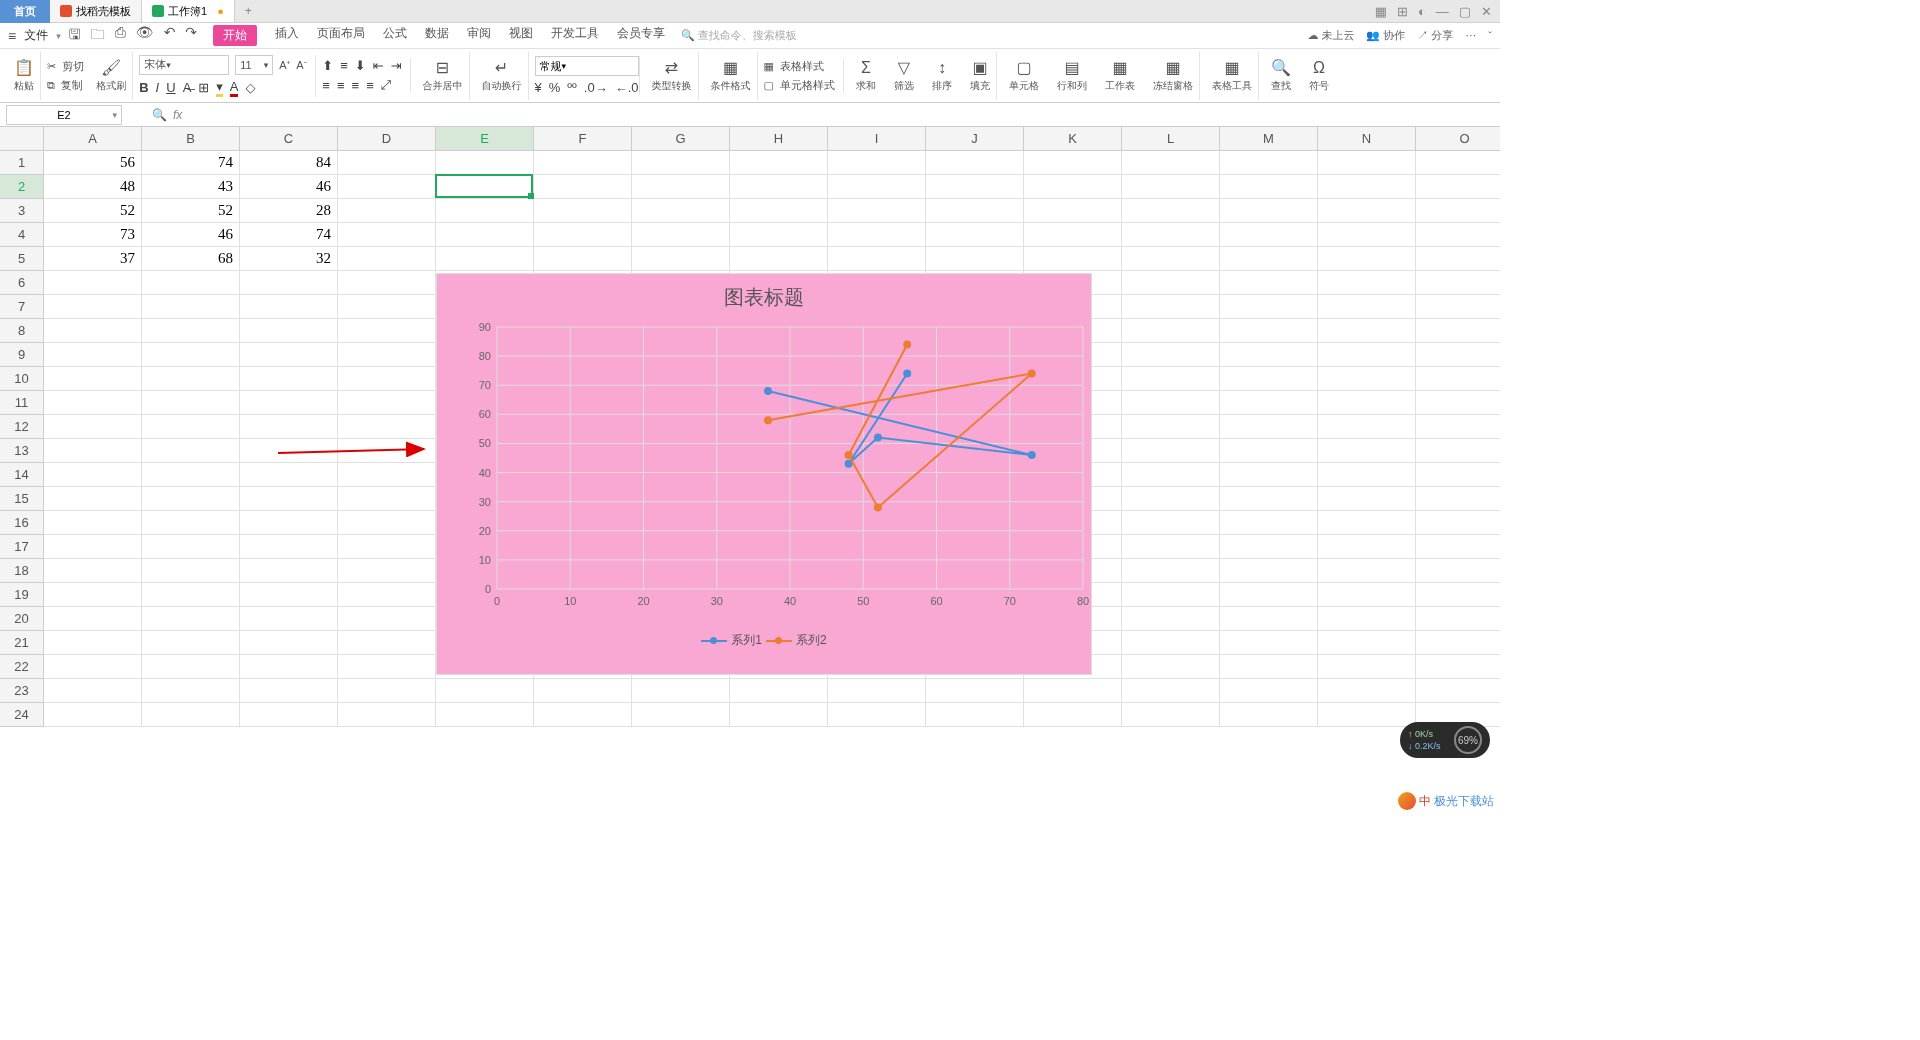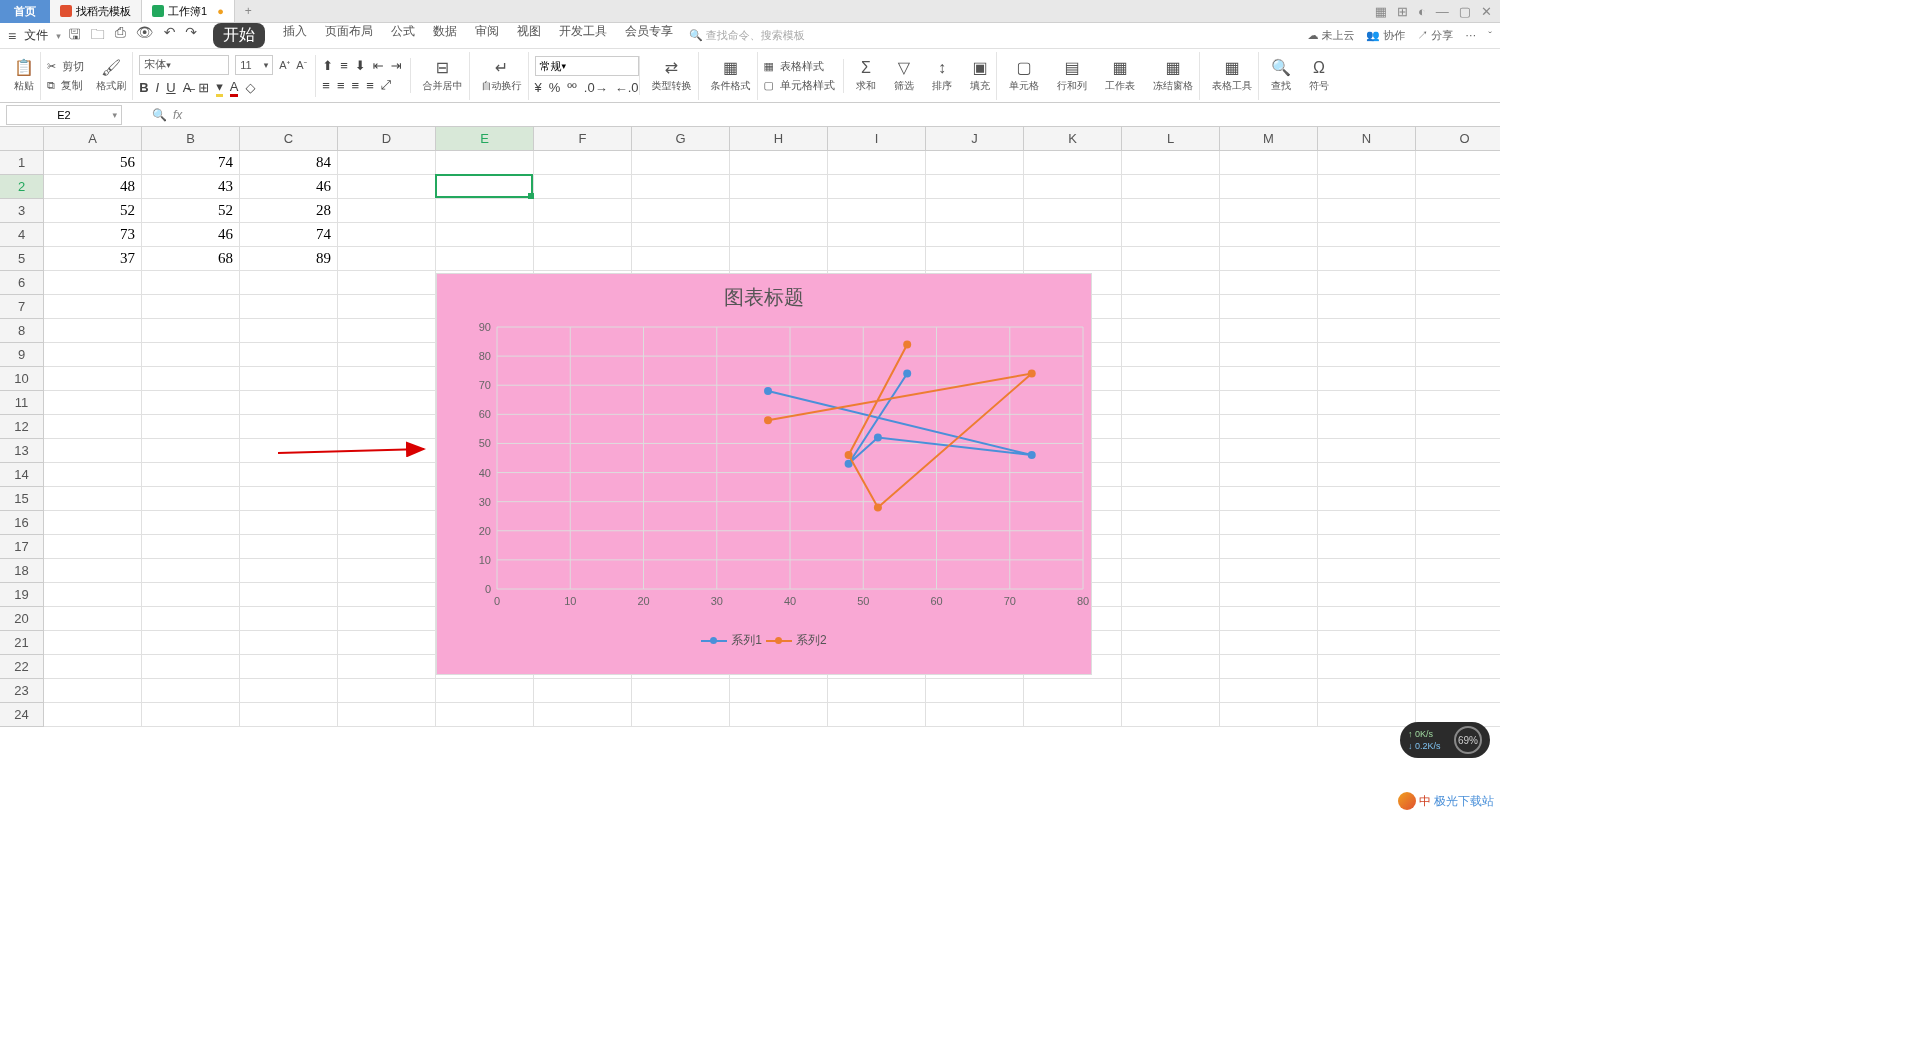--- a/index.html
+++ b/index.html
@@ -16,21 +16,21 @@
 .title-right span { cursor: pointer; font-size: 13px; }
 
 
 .menu-bar { height: 26px; background: #fff; display: flex; align-items: center; gap: 2px; padding: 0 8px; border-bottom: 1px solid #e0e0e0; }
 .menu-bar .hamburger { font-size: 14px; color: #555; }
 .menu-bar .file-btn { font-size: 12px; color: #333; padding: 0 6px; }
 .menu-bar .dd { font-size: 9px; color: #888; }
 .menu-bar .qick { display: flex; gap: 10px; margin-left: 6px; color: #555; }
 .menu-bar .qick span { font-size: 14px; }
 .menu-bar .tabs { display: flex; gap: 18px; margin-left: 14px; font-size: 12px; color: #555; }
-.menu-bar .tab-active { background: #404040; color: #fff; padding: 2px 10px; border-radius: 8px; font-size: 16px; }
+.menu-bar .tab-active { background: #ec4899; color: #fff; padding: 2px 10px; border-radius: 2px; font-size: 12px; }
 .menu-bar .search-cmd { color: #aaa; font-size: 11px; margin-left: 14px; }
 .menu-bar .right { margin-left: auto; display: flex; gap: 12px; color: #666; font-size: 11px; align-items: center; }
 
 
 .ribbon { height: 54px; background: #fff; display: flex; align-items: center; padding: 2px 8px; border-bottom: 1px solid #ccc; gap: 6px; }
 .rgroup { display: flex; flex-direction: column; align-items: center; justify-content: center; height: 48px; padding: 0 6px; border-right: 1px solid #e4e4e4; font-size: 11px; color: #555; gap: 2px; }
 .rgroup.norg { border-right: none; }
 .rgroup .ic { font-size: 16px; color: #555; }
 .rgroup .lb { font-size: 10px; }
 .rrow { display: flex; gap: 6px; align-items: center; font-size: 11px; color: #555; }
@@ -414,21 +414,21 @@
         <div class="cell"></div>
         <div class="cell"></div>
         <div class="cell"></div>
         <div class="cell"></div>
         <div class="cell"></div>
         <div class="cell"></div>
       </div>
       <div class="cell-row">
         <div class="cell">37</div>
         <div class="cell">68</div>
-        <div class="cell">89</div>
+        <div class="cell">32</div>
         <div class="cell"></div>
         <div class="cell"></div>
         <div class="cell"></div>
         <div class="cell"></div>
         <div class="cell"></div>
         <div class="cell"></div>
         <div class="cell"></div>
         <div class="cell"></div>
         <div class="cell"></div>
         <div class="cell"></div>

